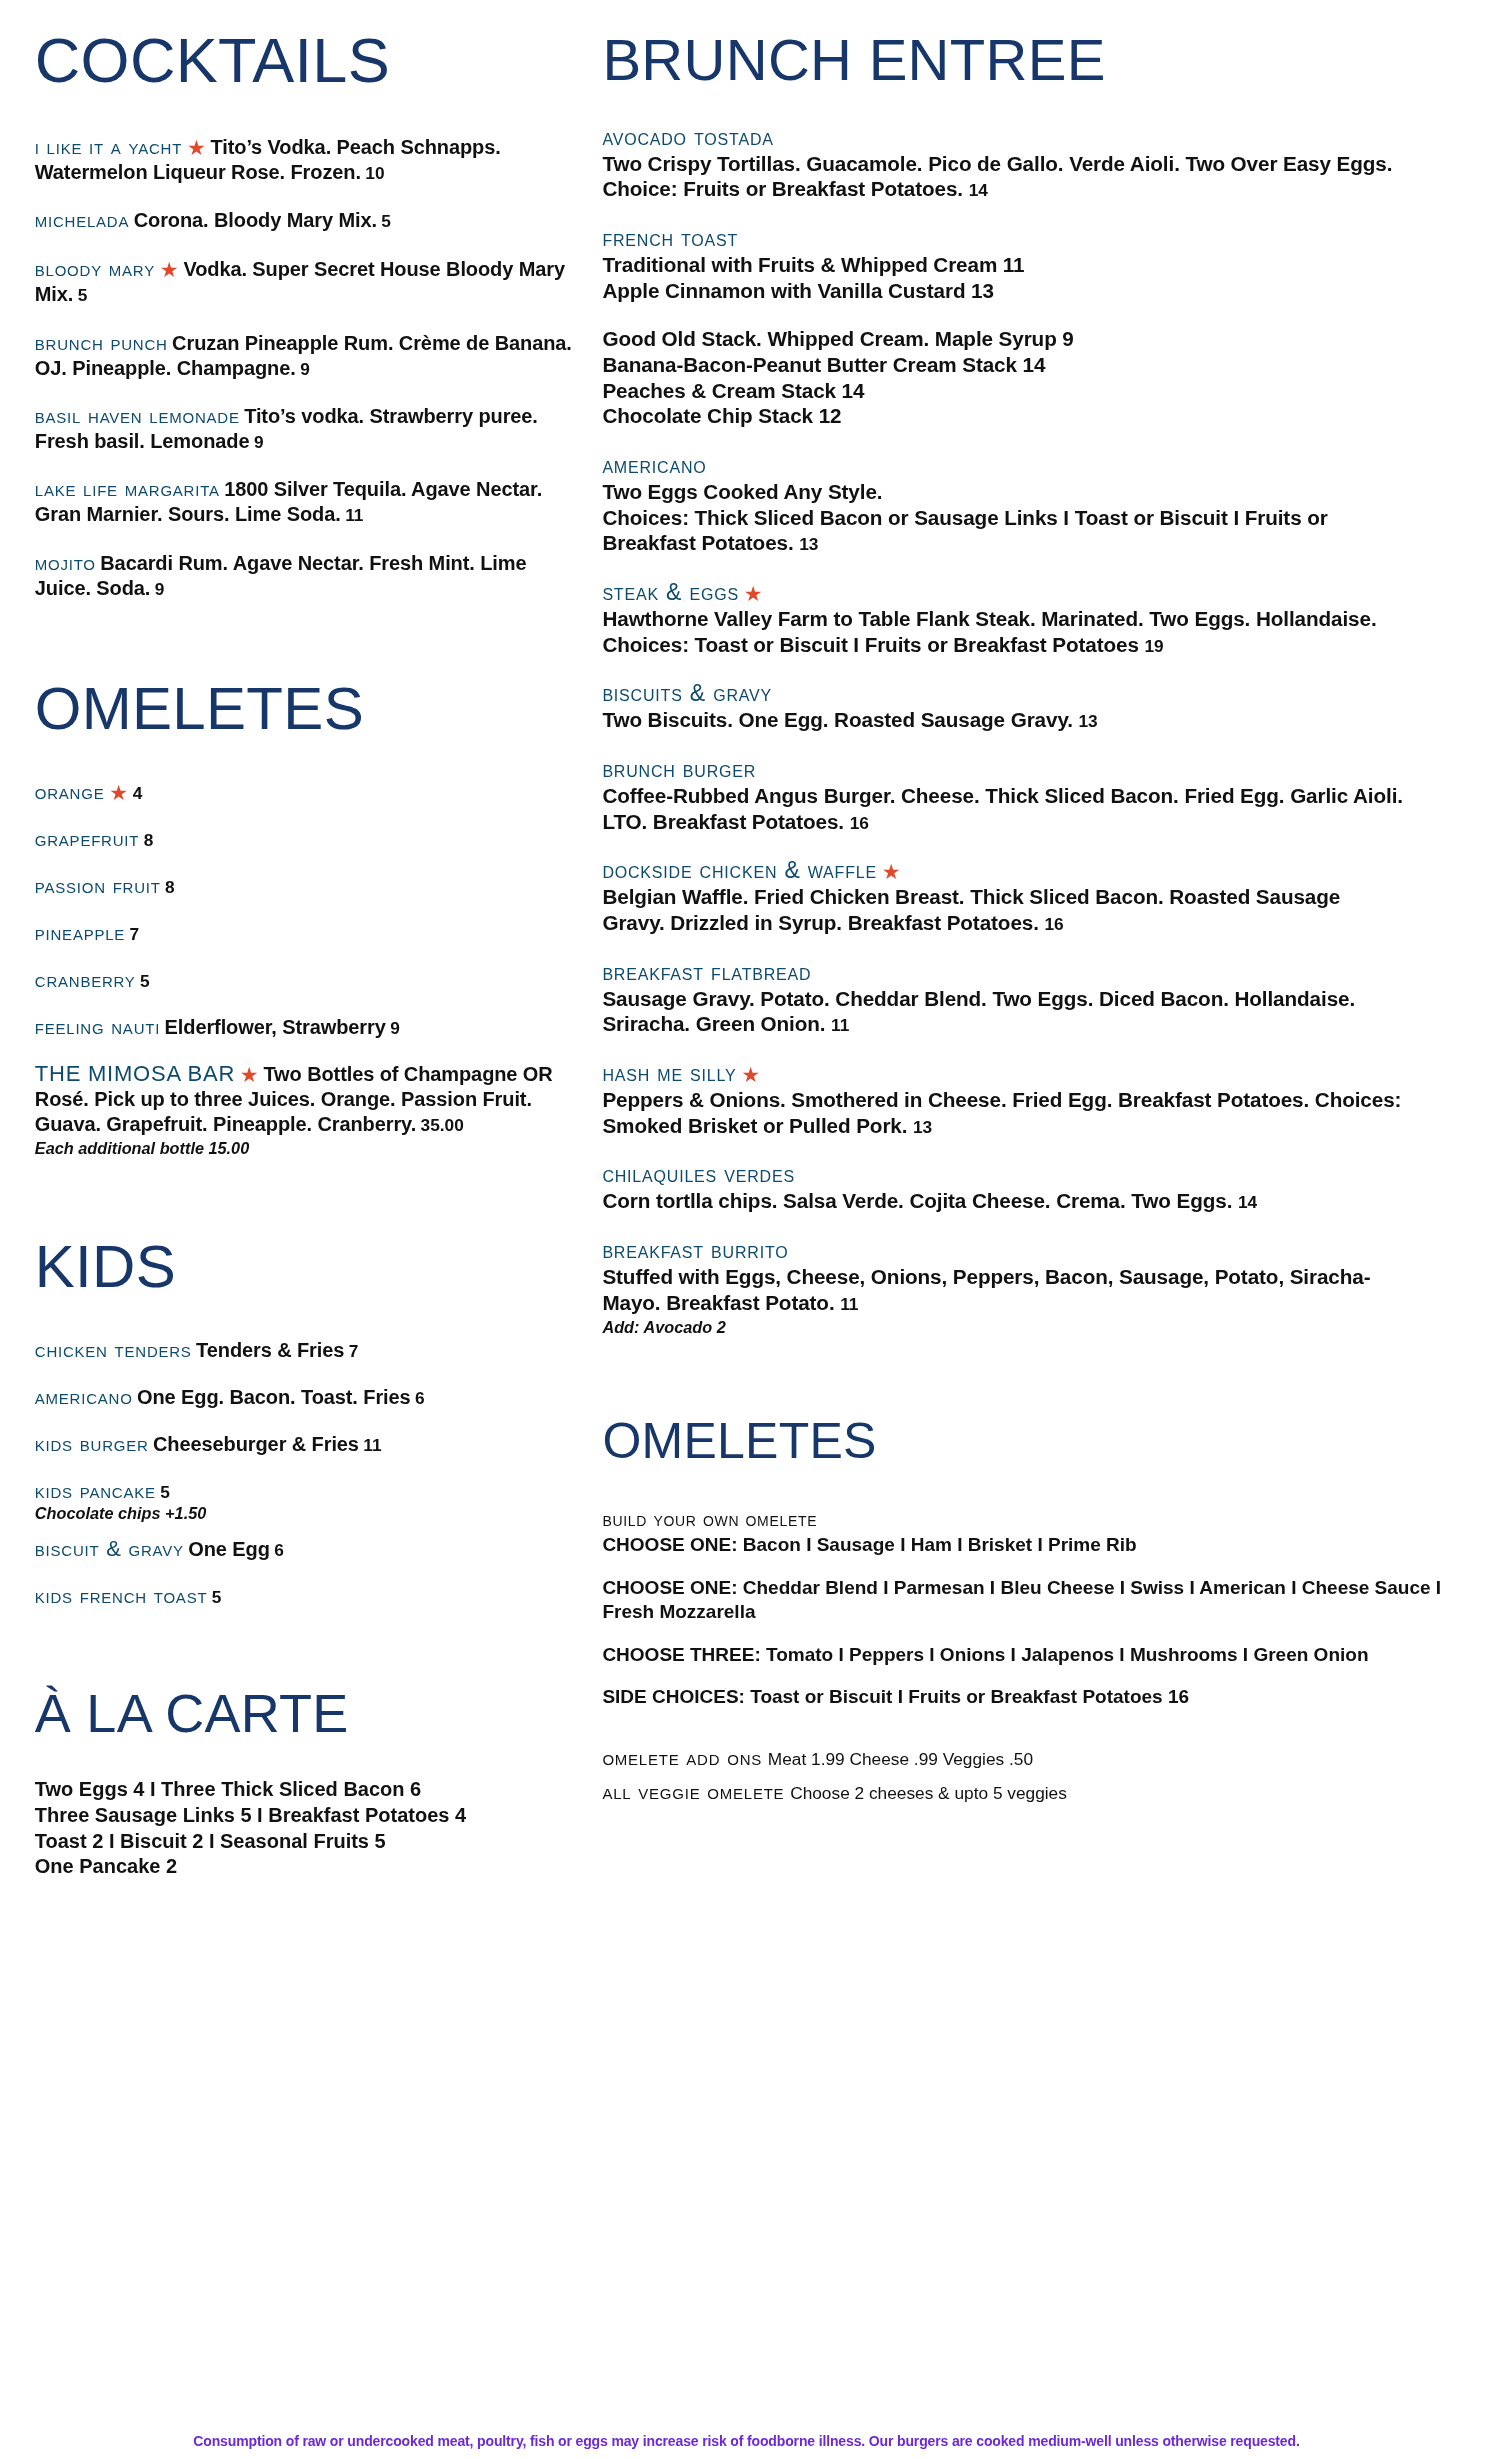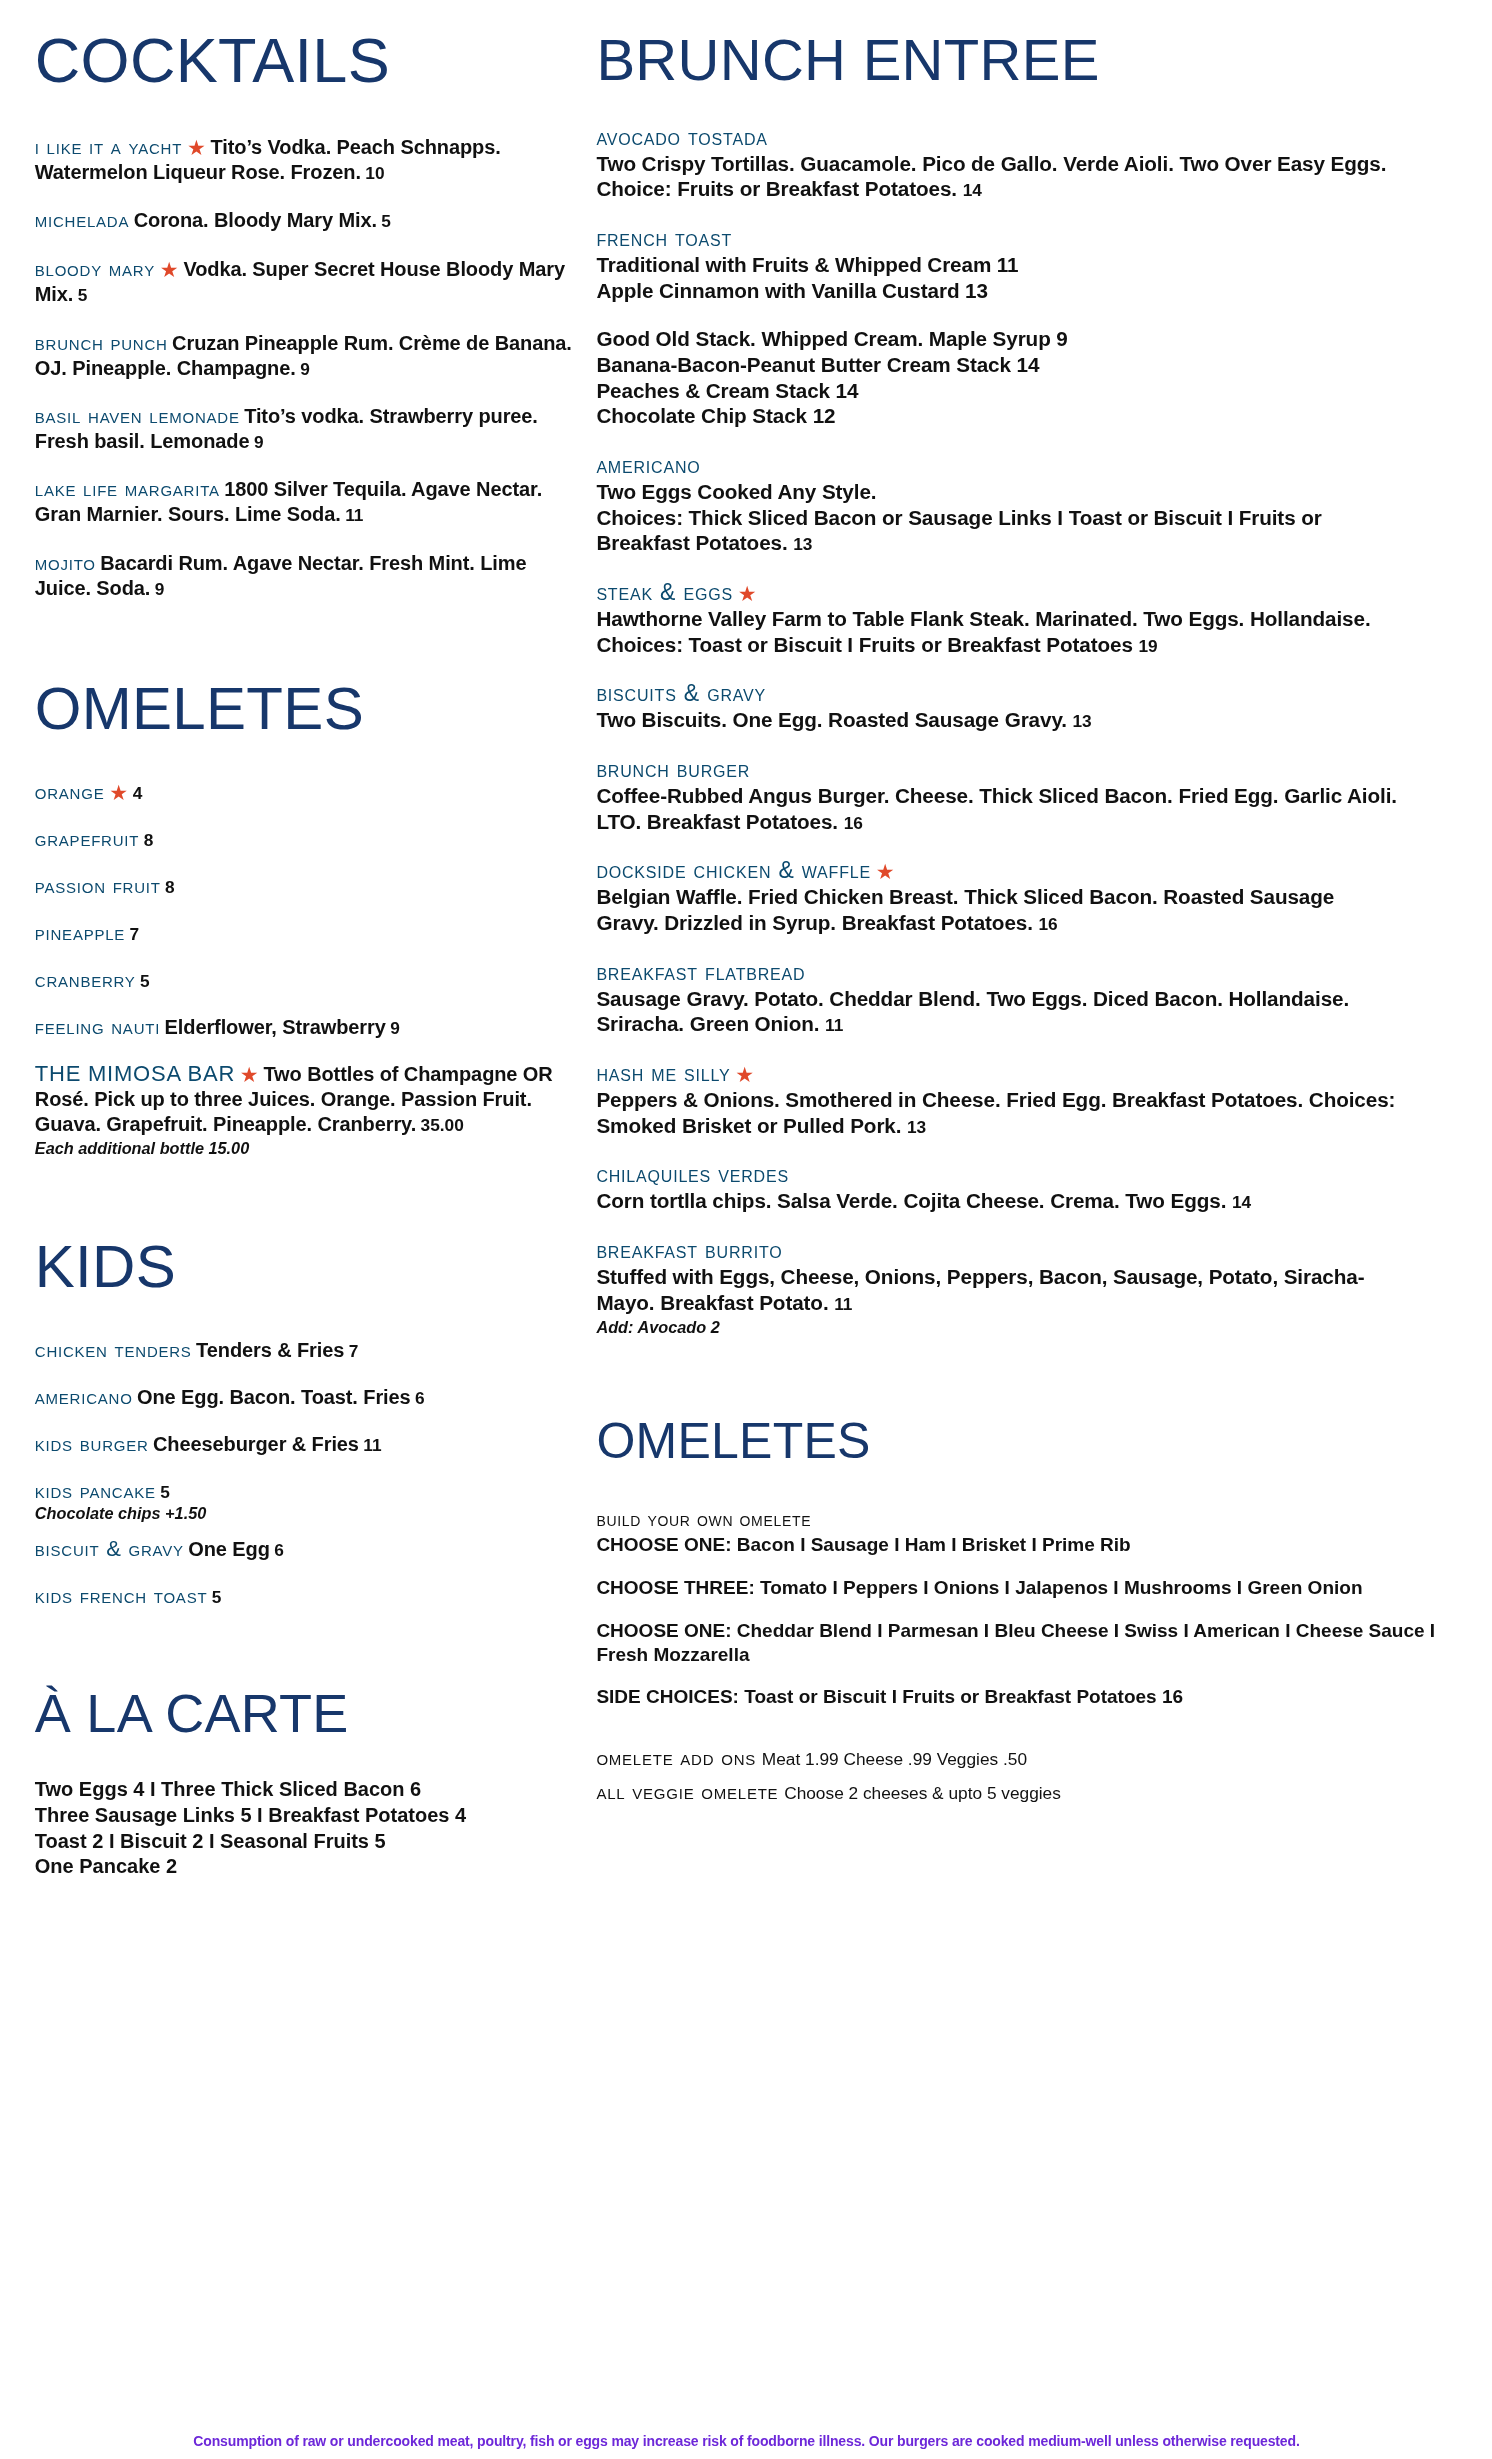--- a/index.html
+++ b/index.html
@@ -9,21 +9,21 @@
     color:#111;
     position:relative;
     overflow:hidden;
   }
   .page{
     position:relative;
     width:1493px;height:2459px;
     box-sizing:border-box;
     padding:17.3px 29px 0 29px;
     display:flex;
-    gap:0px;
+    gap:6px;
   }
   .col-left{width:552px;flex:0 0 552px;padding-left:5.8px;}
   .col-right{width:884px;flex:0 0 884px;padding-left:9.6px;}
 
   
   .section-title{
     color:#17376b;
     font-weight:400;
     letter-spacing:0.005em;
     line-height:1.0;
@@ -328,22 +328,22 @@
 
     </div>
 
     <div class="spacer-lg"></div>
 
     <h1 class="section-title st-omeletes">OMELETES</h1>
 
     <div>
       <div class="omelete-head">Build Your Own Omelete</div>
       <div class="choose">CHOOSE ONE: Bacon I Sausage I Ham I Brisket I Prime Rib</div>
+      <div class="choose">CHOOSE ONE: Cheddar Blend I Parmesan I Bleu Cheese I Swiss I American I Cheese Sauce I Fresh Mozzarella</div>
       <div class="choose">CHOOSE THREE: Tomato I Peppers I Onions I Jalapenos I Mushrooms I Green Onion</div>
-      <div class="choose">CHOOSE ONE: Cheddar Blend I Parmesan I Bleu Cheese I Swiss I American I Cheese Sauce I Fresh Mozzarella</div>
       <div class="choose">SIDE CHOICES: Toast or Biscuit I Fruits or Breakfast Potatoes  16</div>
 
       <div class="spacer-sm"></div>
 
       <div class="addon-row">
         <span class="addon-name">Omelete Add Ons</span><span class="addon-val">Meat 1.99  Cheese .99  Veggies .50</span>
       </div>
       <div class="addon-row">
         <span class="addon-name">All Veggie Omelete</span><span class="addon-val">Choose 2 cheeses &amp; upto 5 veggies</span>
       </div>

